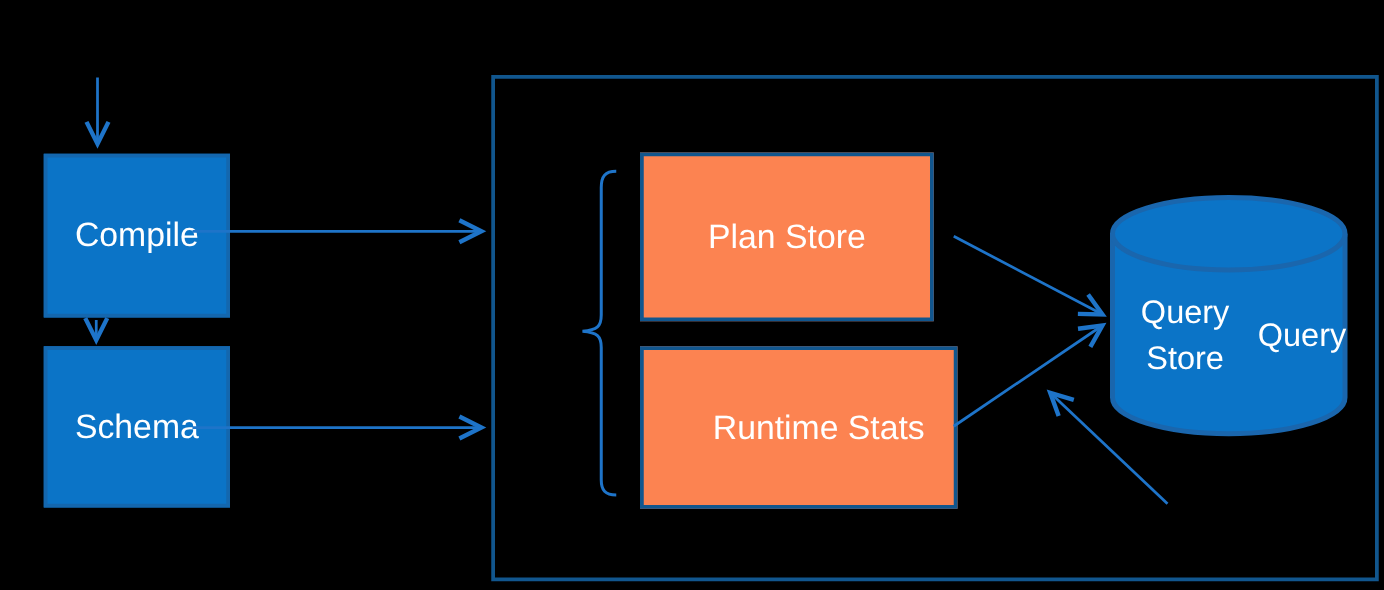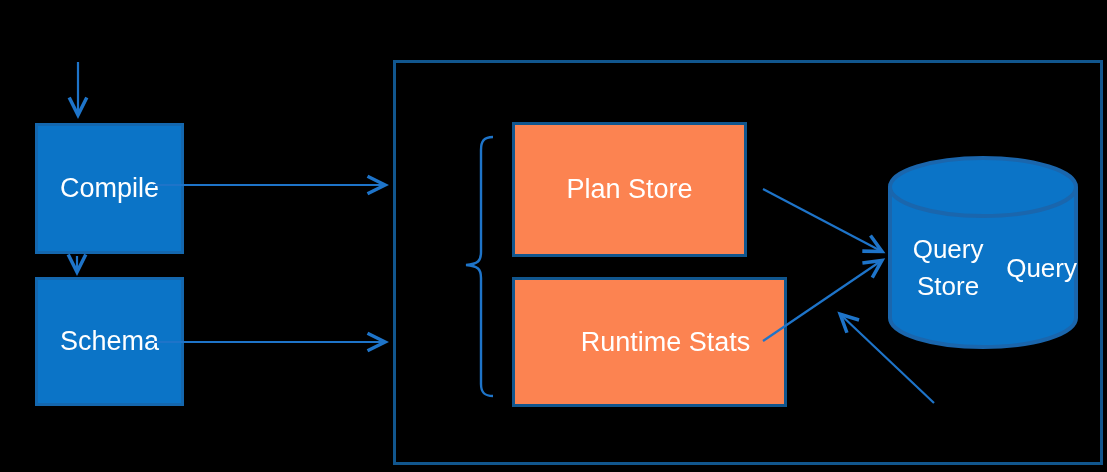--- a/index.html
+++ b/index.html
@@ -17,21 +17,21 @@
   #compile-node{left:3px;top:123px;width:149px;height:131px;}
   #execute-node{left:3px;top:277px;width:149px;height:129px;}
   #container-box{
     position:absolute;left:393px;top:60px;width:710px;height:405px;
     border:3px solid #11568e;box-sizing:border-box;background:transparent;
   }
   .orange-box{
     background:#fc8351;border:3px solid #11568e;font-size:27px;
   }
   #plan-store-node{left:512px;top:122px;width:235px;height:135px;}
-  #runtime-stats-node{left:512px;top:277px;width:275px;height:130px;padding-left:32px;}
+  #runtime-stats-node{left:512px;top:277px;width:254px;height:130px;padding-left:32px;}
   #overlay-svg{position:absolute;left:0;top:0;width:1107px;height:472px;z-index:3;}
   #cylinder-label{
     left:890px;top:230px;width:187px;height:76px;z-index:4;
     flex-direction:row;font-size:26px;line-height:37px;
   }
 </style>
 </head>
 <body>
 
 <div id="stage">

